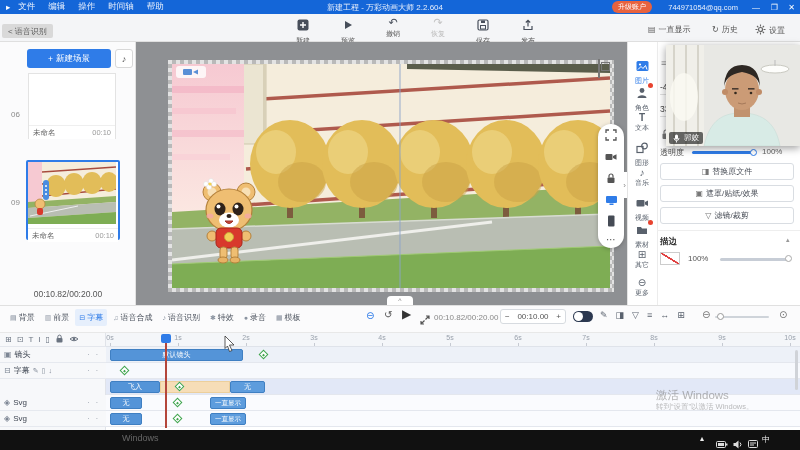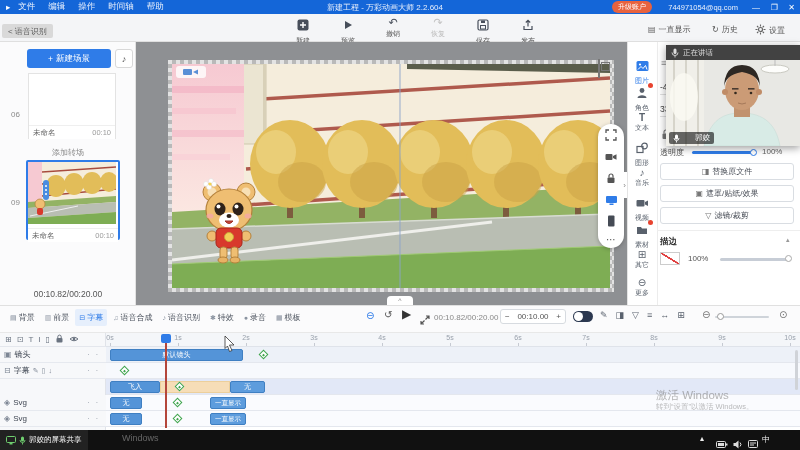--- a/index.html
+++ b/index.html
@@ -46,21 +46,21 @@
 .badge{position:absolute;right:4px;top:-2px;width:5px;height:5px;background:#e8432f;border-radius:50%}
 
 #props{left:657px;top:42px;width:143px;height:263px;background:#fff;border-left:1px solid #ececec}
 .field{position:absolute;left:660px;width:72px;height:13px;border-bottom:1px solid #e0e0e0;font-size:8.5px;color:#444}
 .pbtn{position:absolute;left:660px;width:134px;height:17px;border:1px solid #d9dde2;border-radius:3px;background:#fff;display:flex;align-items:center;justify-content:center;gap:3px;font-size:8px;color:#4a4f58}
 .pbtn .bic{font-size:8px;color:#777;line-height:1}
 .knob{position:absolute;width:7px;height:7px;background:#fff;border:1.5px solid #2f7ce8;border-radius:50%}
 
 #webcam{left:666px;top:45px;width:134px;height:101px;z-index:50;box-shadow:0 2px 8px rgba(0,0,0,.4)}
 #webcamhead{left:666px;top:45px;width:134px;height:15px;background:#424242;color:#ddd;font-size:7.5px;display:flex;align-items:center;gap:4px;padding-left:5px;z-index:51}
-#webcamname{left:669px;top:132px;background:rgba(15,15,15,.62);border-radius:2px;color:#fff;font-size:7.5px;display:flex;align-items:center;gap:15px;padding:1px 4px;z-index:52}
+#webcamname{left:669px;top:132px;background:rgba(15,15,15,.62);border-radius:2px;color:#fff;font-size:7.5px;display:flex;align-items:center;gap:4px;padding:1px 4px;z-index:52}
 
 #tltoolbar{left:0;top:305px;width:800px;height:28px;background:#fbfbfc;border-top:1px solid #e0e0e0;border-bottom:1px solid #e8e8e8}
 #tltabs{left:6px;top:309px;display:flex;gap:2px;align-items:center}
 .ttab{display:flex;align-items:center;gap:2px;padding:3px 4px;border-radius:2px;font-size:8px;color:#4c535e;white-space:nowrap}
 .ttab .tico{font-size:7px;color:#8a93a0;line-height:1}
 .ttab.sel{color:#2f7ce8;background:#e6effc}
 .ttab.sel .tico{color:#2f7ce8}
 .tlctl{font-size:10px;color:#555;line-height:1}
 #durbox{left:500px;top:309px;width:66px;height:15px;border:1px solid #d7dbe0;border-radius:3px;background:#fff;display:flex;align-items:center;justify-content:space-between;padding:0 4px;font-size:8px;color:#555}
 #toggle{left:573px;top:311px;width:20px;height:11px;background:#2b3850;border-radius:6px}
@@ -183,21 +183,20 @@
 
   <span class="ab scnum" style="left:11px;top:110px">06</span>
   <div class="ab" style="left:28px;top:73px;width:88px;height:66px;background:#fff;border:1px solid #e3e3e3">
     <div style="height:51px"></div>
     <div class="thumbcap">
       <span>未命名</span>
       <span class="dur">00:10</span>
     </div>
   </div>
 
-  <div class="ab" style="left:0;top:147px;width:136px;text-align:center;font-size:8px;color:#888">添加转场</div>
 
   <span class="ab scnum" style="left:11px;top:198px">09</span>
   <div class="ab" style="left:26px;top:160px;width:94px;height:80px;background:#fff;border:2px solid #2f7ce8;border-radius:2px">
     <svg width="88" height="62" viewBox="0 0 88 62">
       <rect width="88" height="62" fill="#f5eddc"></rect>
       <rect width="14" height="48" fill="#f6c9d2"></rect>
       <line x1="14" y1="10" x2="88" y2="5" stroke="#a84b3e" stroke-width="1.5"></line>
       <line x1="14" y1="22" x2="88" y2="16" stroke="#a84b3e" stroke-width="1.5"></line>
       <line x1="14" y1="34" x2="88" y2="27" stroke="#a84b3e" stroke-width="1.5"></line>
       <g fill="#e2bd59">
@@ -464,27 +463,20 @@
     <ellipse cx="76" cy="45" rx="17" ry="20" fill="#cb9b76"></ellipse>
     <circle cx="59" cy="47" r="3" fill="#c08c67"></circle>
       <circle cx="93" cy="47" r="3" fill="#c08c67"></circle>
     <path d="M58 44 Q58 20 76 20 Q94 20 94 44 Q94 30 76 27 Q58 30 58 44 Z" fill="#2e2823"></path>
     <rect x="66" y="43" width="6.5" height="1.6" fill="#4a3b30"></rect>
     <rect x="82" y="43" width="6.5" height="1.6" fill="#4a3b30"></rect>
     <circle cx="69.5" cy="48" r="1.3" fill="#33291f"></circle>
       <circle cx="85" cy="48" r="1.3" fill="#33291f"></circle>
     <path d="M72 58 q4 2 8 0" fill="none" stroke="#a5795a" stroke-width="1"></path>
   </svg>
-  <div id="webcamhead" class="ab">
-    <svg width="8" height="10">
-        <rect x="2.5" y="0.5" width="3" height="5.5" rx="1.5" fill="#ddd"></rect>
-        <path d="M1 4.5a3 3 0 006 0M4 7.5v2" fill="none" stroke="#ddd" stroke-width="0.9"></path>
-      </svg>
-    <span>正在讲话</span>
-  </div>
   <div id="webcamname" class="ab">
     <svg width="7" height="9">
         <rect x="2" y="0.5" width="3" height="5" rx="1.5" fill="#fff"></rect>
         <path d="M1 4a2.5 2.5 0 005 0M3.5 6.8v1.7" fill="none" stroke="#fff" stroke-width="0.9"></path>
       </svg>
     <span>郭姣</span>
   </div>
 
   
   <div id="tltoolbar" class="ab"></div>
@@ -646,31 +638,20 @@
   <svg class="ab cursor" style="left:224px;top:336px" width="12" height="16">
     <polygon points="1,0 10,9 5.5,9 8,14.5 5.5,15.5 3.5,10 1,12.5" fill="#fff" stroke="#333" stroke-width="0.8"></polygon>
   </svg>
 
   
   <div id="wm1" class="ab">激活 Windows</div>
   <div id="wm2" class="ab">转到“设置”以激活 Windows。</div>
 
   
   <div id="taskbar" class="ab"></div>
-  <div id="sharechip" class="ab">
-    <svg width="10" height="9">
-        <rect x="0.5" y="0.5" width="9" height="6" rx="1" fill="none" stroke="#6fcf6f"></rect>
-        <rect x="3.5" y="7" width="3" height="1.5" fill="#6fcf6f"></rect>
-      </svg>
-    <svg width="7" height="9">
-        <rect x="2" y="0.5" width="3" height="5" rx="1.5" fill="#6fcf6f"></rect>
-        <path d="M1 4a2.5 2.5 0 005 0M3.5 6.8v1.7" fill="none" stroke="#6fcf6f" stroke-width="0.9"></path>
-      </svg>
-    <span>郭姣的屏幕共享</span>
-  </div>
   <span class="ab" style="left:122px;top:433px;font-size:9px;color:rgba(255,255,255,.35);z-index:61">Windows</span>
 
   <span class="tbico" style="left:205px">
       <svg width="12" height="12">
         <rect x="3.5" y="1.5" width="7" height="7" fill="none" stroke="#e8e8e8"></rect>
         <rect x="1.5" y="3.5" width="7" height="7" fill="#111" stroke="#e8e8e8"></rect>
       </svg>
     </span>
   <span class="tbico" style="left:238px;color:#2da3e8;font-size:12px;font-weight:bold">e</span>
   <span class="tbico" style="left:268px">

